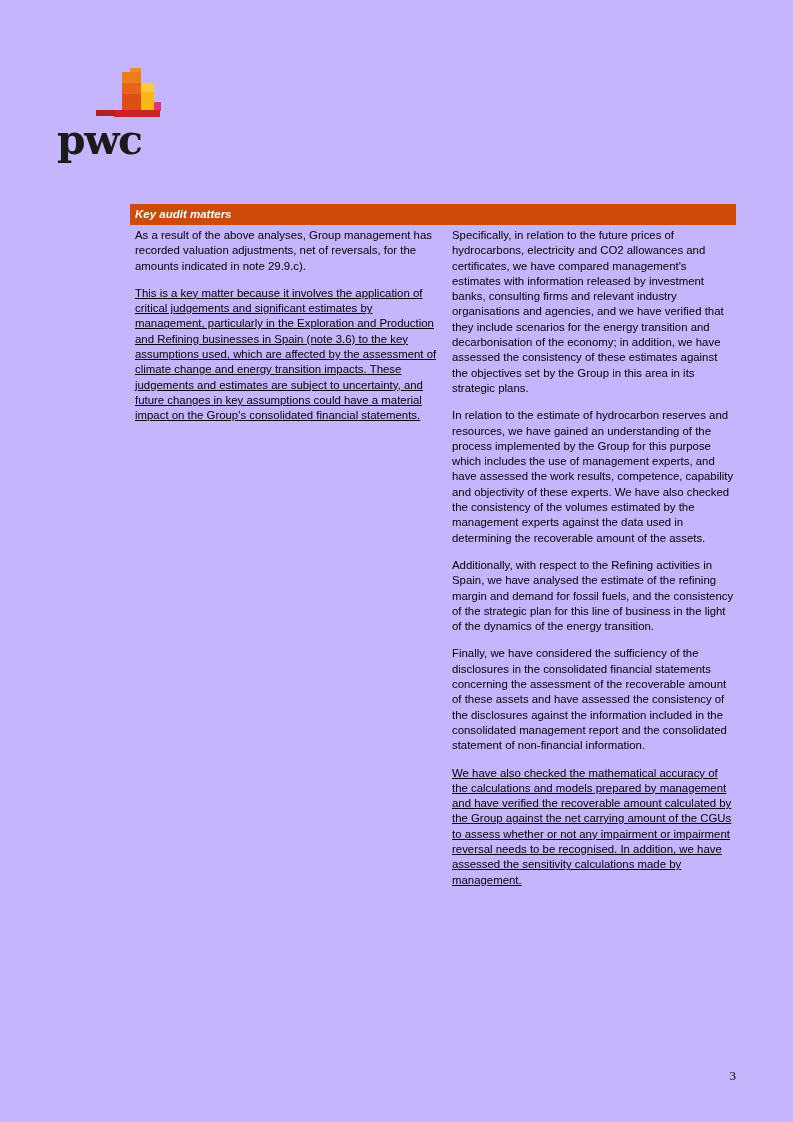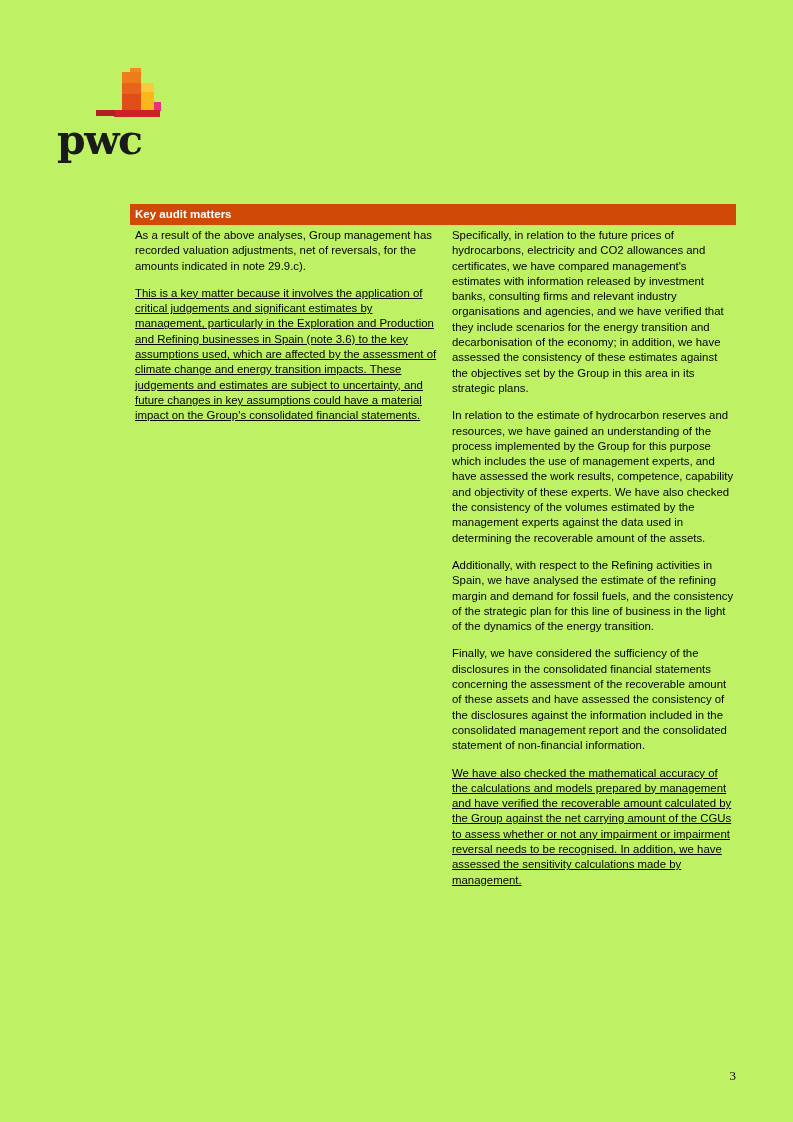--- a/index.html
+++ b/index.html
@@ -13,21 +13,21 @@
     position: relative;
     font-family: "Liberation Sans", sans-serif;
     color: #000000;
     overflow: hidden;
   }
 
   
   .page {
     position: absolute;
     inset: 0;
-    background: #bef264;
+    background: #c4b5fd;
   }
 
   
   .logo-block {
     position: absolute;
     left: 57px;
     top: 68px;
     width: 180px;
     height: 100px;
   }
@@ -97,21 +97,21 @@
     width: 100%;
   }
   .kam-head .cell {
     color: #ffffff;
     font-weight: 700;
     font-size: 11.5px;
     line-height: 15px;
     padding: 3px 0 3px 5px;
     box-sizing: border-box;
   }
-  .kam-head .cell.col-left  { width: 320px; }
+  .kam-head .cell.col-left  { width: 320px; font-style: italic; }
   .kam-head .cell.col-right { width: 286px; }
 
   .kam-body {
     display: flex;
     width: 100%;
     align-items: flex-start;
   }
   .kam-body .col {
     box-sizing: border-box;
   }

